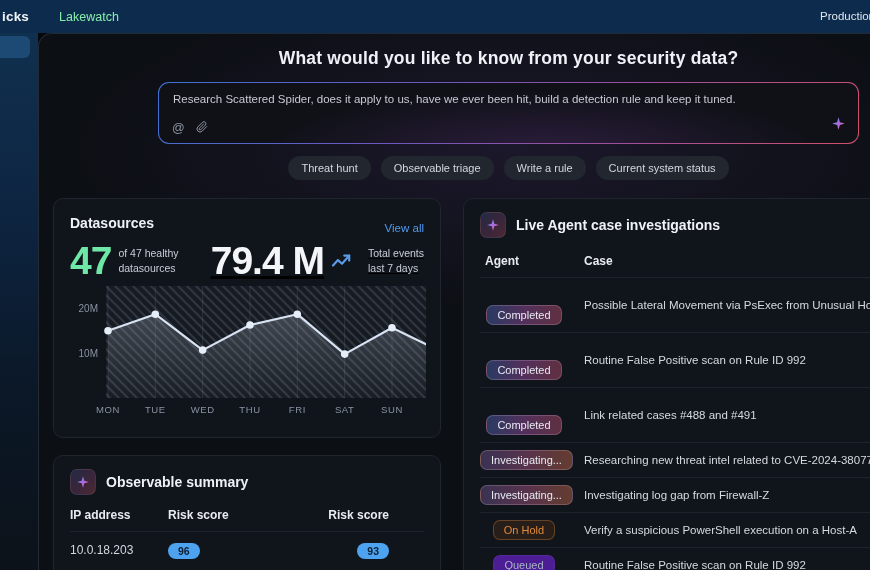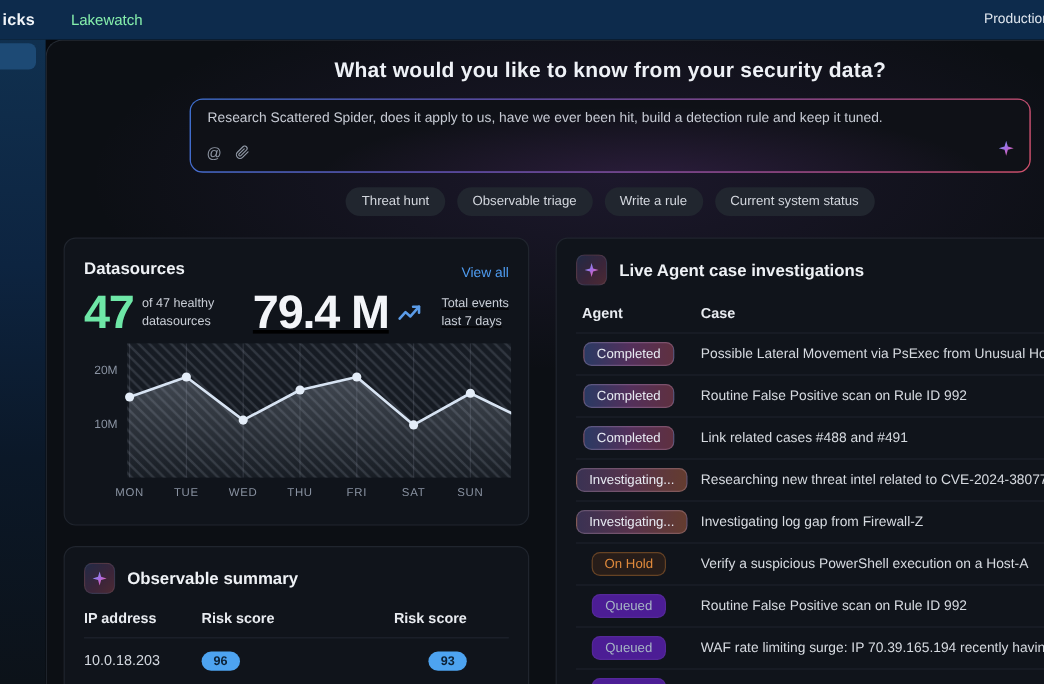--- a/index.html
+++ b/index.html
@@ -80,21 +80,21 @@
   
   .agent-table { margin-top:10px; }
   .agent-grid { display:grid; grid-template-columns:88px 1fr; column-gap:16px; align-items:center; }
   .agent-head { color:#e8ebf0; font-size:12px; font-weight:bold; padding:6px 0 9px; }
   .agent-head.case { padding-left:0; }
   .agent-row { border-top:1px solid #1d222b; padding:7px 0; min-height:35px; cursor:pointer; }
   .status-cell { text-align:center; }
   .case-cell { color:#d6dae0; font-size:11.5px; white-space:nowrap; overflow:hidden; }
 
   .badge { display:inline-block; font-size:11px; padding:3px 10px; border-radius:7px; }
-  .badge.completed { background:linear-gradient(90deg,#2a3a63,#53305c,#5f3040); color:#e7eaf2; border:1px solid rgba(210,170,210,.28); }
+  .badge.completed { background:linear-gradient(90deg,#2a3a63,#53305c,#5f3040); color:#e7eaf2; border:1px solid rgba(210,170,210,.28);margin-top:20px; }
   .badge.investigating { background:linear-gradient(90deg,#3a3253,#58334c,#643c2f); color:#e7eaf2; border:1px solid rgba(210,170,190,.28); }
   .badge.on-hold { background:rgba(160,80,20,.16); color:#e08a3c; border:1px solid rgba(224,138,60,.35); }
   .badge.queued { background:#4c1d95; color:#a7b6c5; border:1px solid rgba(255,255,255,.05); }
 
   svg text { font-family:"Liberation Sans","DejaVu Sans",sans-serif; }
 </style>
 </head>
 <body>
 
 <div class="viewport">

